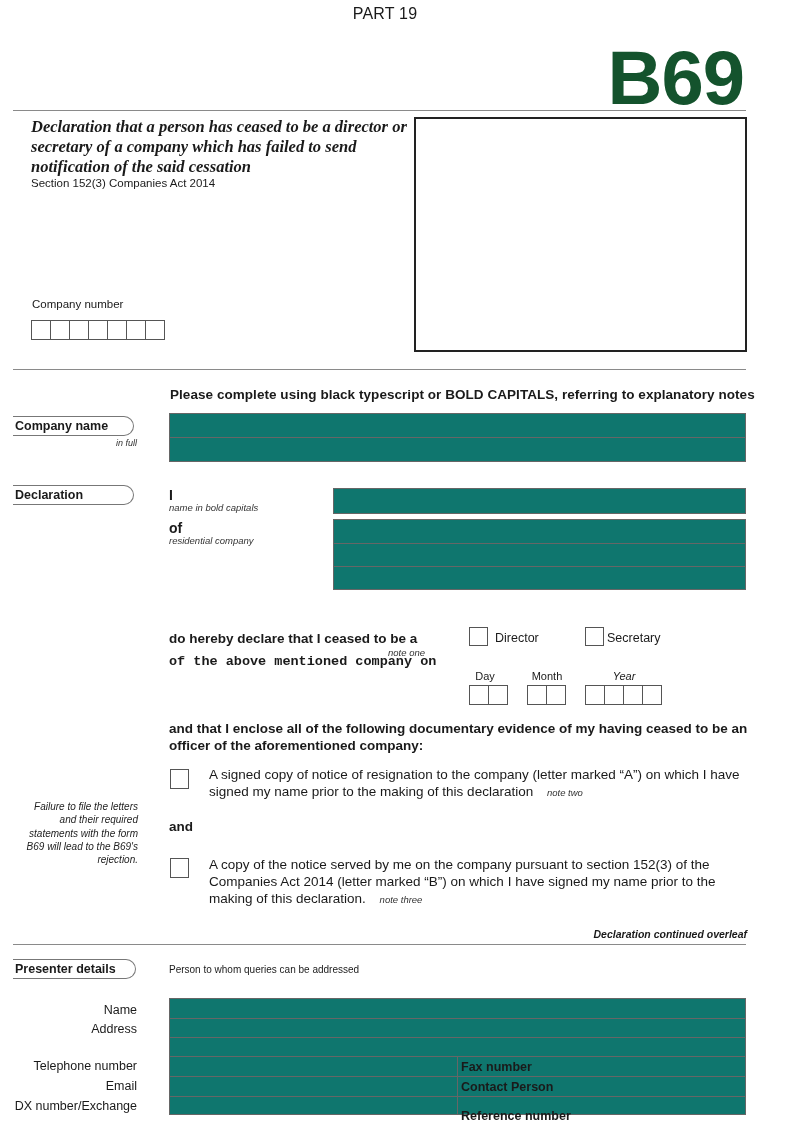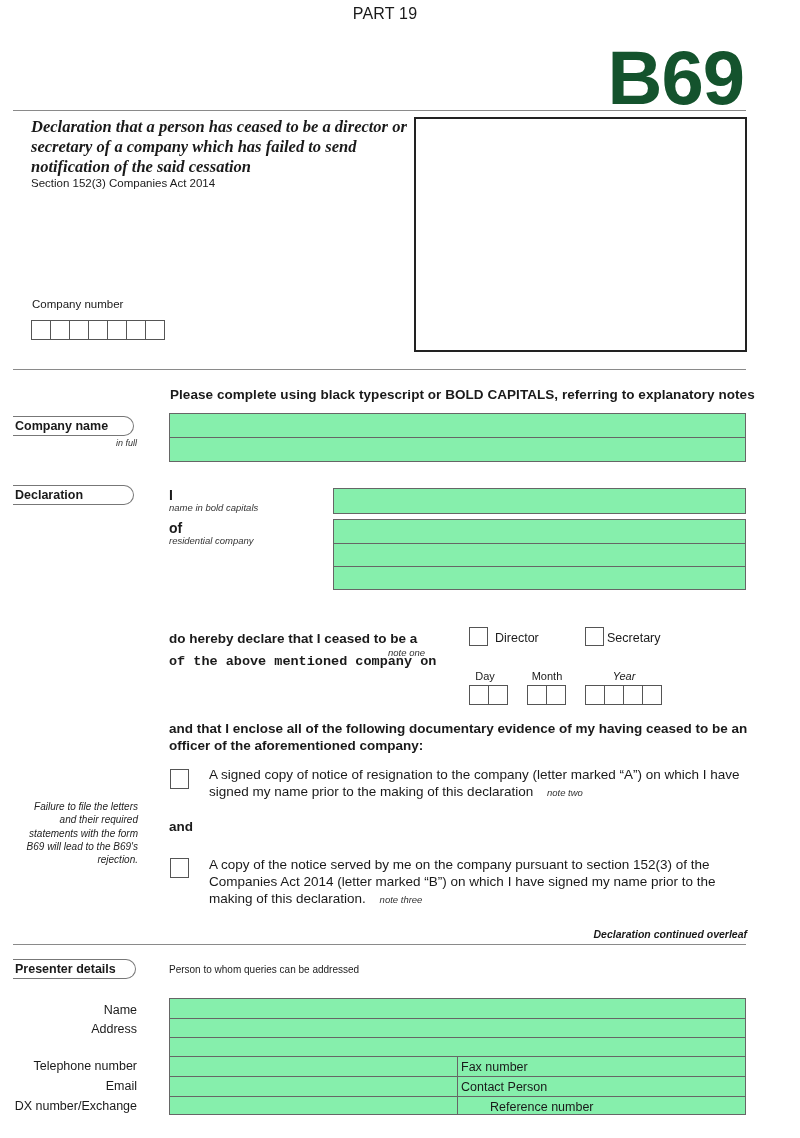--- a/index.html
+++ b/index.html
@@ -12,21 +12,21 @@
     .subtitle { left: 31px; top: 177px; font-size: 11.5px; }
     .stampbox { left: 414px; top: 117px; width: 329px; height: 231px; border: 2px solid #222; }
     .cn-label { left: 32px; top: 298px; font-size: 11.5px; }
     .digitrow { display: flex; }
     .digit { width: 18px; height: 18px; border: 1px solid #555; margin-left: -1px; background: #fff; }
     .digit:first-child { margin-left: 0; }
     .instr { left: 170px; top: 387px; font-size: 13.5px; font-weight: bold; letter-spacing: 0.05px; }
     .tab { position: absolute; left: 13px; width: 118px; height: 18px; border: 1.3px solid #777; border-left: none; border-radius: 0 12px 12px 0; font-size: 12.5px; font-weight: bold; padding-left: 2px; line-height: 18px; }
     .tab.wide { width: 120px; }
     .note-r { position: absolute; font-size: 9px; font-style: italic; text-align: right; color: #333; }
-    .boxstack { position: absolute; border: 1px solid #666; background: #86efac; }
+    .boxstack { position: absolute; border: 1px solid #666; background: #0f766e; font-weight: bold; }
     .boxstack .row { border-top: 1px solid #666; box-sizing: border-box; }
     .boxstack .row:first-child { border-top: none; }
     .bold13 { font-size: 13.5px; font-weight: bold; }
     .small-it { font-size: 9.5px; font-style: italic; color: #333; }
     .chk { position: absolute; width: 17px; height: 17px; border: 1px solid #555; background: #fff; }
     .chklabel { position: absolute; font-size: 12.5px; }
     .datehdr { position: absolute; font-size: 11px; text-align: center; }
     .para { position: absolute; font-size: 13.5px; line-height: 17px; }
     .sidebar-note { left: 18px; top: 800px; width: 120px; font-size: 10px; font-style: italic; text-align: right; line-height: 13.3px; color: #222; }
     .presenter-lbl { position: absolute; right: 663px; font-size: 12.5px; text-align: right; white-space: nowrap; }
@@ -147,15 +147,15 @@
   <div class="row" style="height:20px; position:relative;">
     <div style="position:absolute; left:0; top:0; width:287px; height:100%; border-right:1px solid #666;"></div>
     <div class="cell-lbl" style="left:291px; top:3px;">Fax number</div>
   </div>
   <div class="row" style="height:20px; position:relative;">
     <div style="position:absolute; left:0; top:0; width:287px; height:100%; border-right:1px solid #666;"></div>
     <div class="cell-lbl" style="left:291px; top:3px;">Contact Person</div>
   </div>
   <div class="row" style="height:18px; position:relative;">
     <div style="position:absolute; left:0; top:0; width:287px; height:100%; border-right:1px solid #666;"></div>
-    <div class="cell-lbl" style="left:291px; top:3px;margin-left:29px;">Reference number</div>
+    <div class="cell-lbl" style="left:291px; top:12px;">Reference number</div>
   </div>
 </div>
 
 </body></html>

